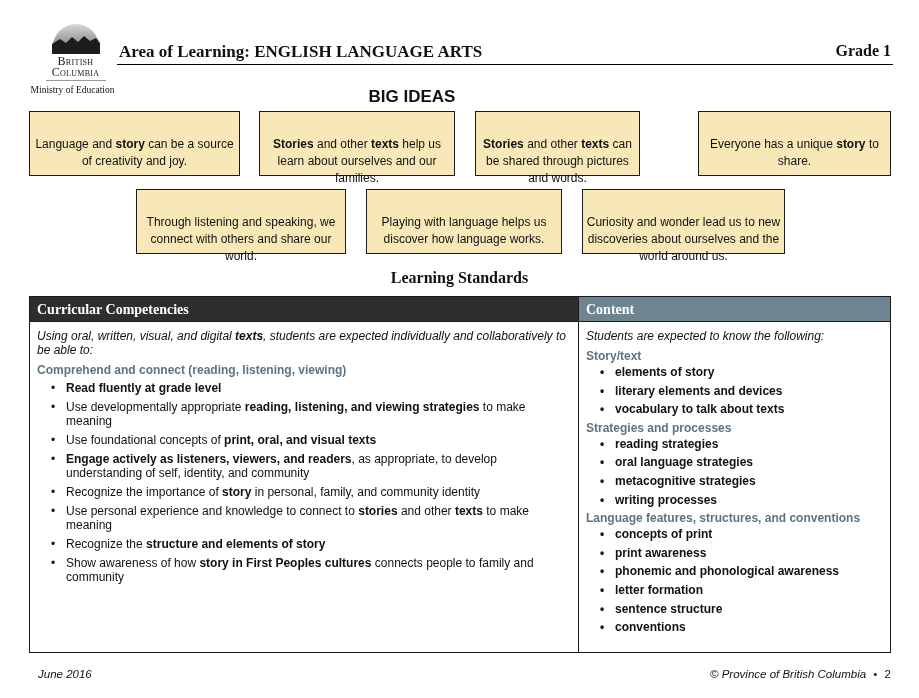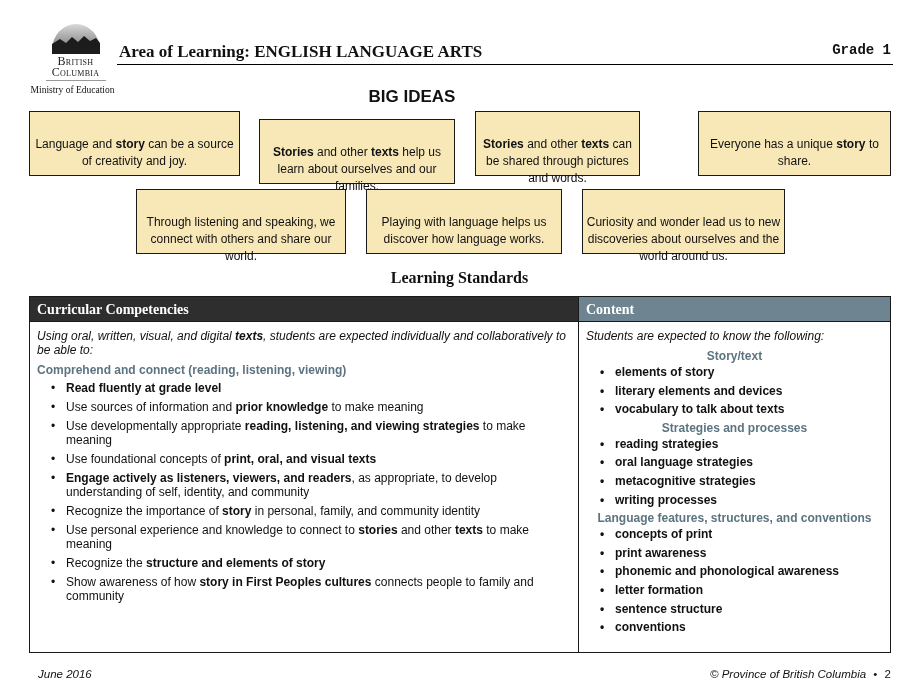--- a/index.html
+++ b/index.html
@@ -7,21 +7,21 @@
   .abs { position: absolute; }
 
   
   .logo { left: 28px; top: 20px; width: 95px; height: 80px; text-align: center; }
   .logo svg { display: block; margin: 0 auto; }
   .logo .bc1, .logo .bc2 { font-family: "Liberation Serif", serif; font-size: 12px; line-height: 11px; letter-spacing: 0.3px; color: #222; }
   .logo .logo-rule { width: 60px; height: 1px; background: #999; margin: 2px auto 4px; }
   .logo .ministry { font-family: "Liberation Serif", serif; font-size: 9.5px; color: #111; white-space: nowrap; margin-left: -6px; }
 
   .area-title { left: 119px; top: 42px; font-family: "Liberation Serif", serif; font-weight: bold; font-size: 17px; }
-  .grade { right: 28px; top: 42px; font-family: Liberation Mono, monospace; font-weight: bold; font-size: 14px; }
+  .grade { right: 28px; top: 42px; font-family: Liberation Serif, serif; font-weight: bold; font-size: 16px; }
   .header-rule { left: 117px; top: 64px; width: 776px; height: 1px; background: #000; }
 
   .big-ideas-title { left: 4px; width: 816px; top: 87px; text-align: center; font-weight: bold; font-size: 17px; }
 
   .idea { background: #f8e8b8; border: 1px solid #1a1a1a; box-sizing: border-box; text-align: center; font-size: 12px; line-height: 17px; padding-top: 24px; }
   .idea b { font-weight: bold; }
 
   .ls-title { left: 0; width: 919px; top: 269px; text-align: center; font-family: "Liberation Serif", serif; font-weight: bold; font-size: 16px; }
 
   .table { left: 29px; top: 296px; width: 862px; height: 357px; border: 1px solid #1a1a1a; box-sizing: border-box; }
@@ -31,21 +31,21 @@
   .col-left .col-head { background: #2e2e2e; }
   .col-right .col-head { background: #6e8591; }
   .col-body { padding: 7px 7px 0 7px; font-size: 12px; line-height: 14px; }
   .intro { font-style: italic; margin: 0 0 6px 0; }
   .intro b { font-style: italic; }
   .section-heading { color: #5c7480; font-weight: bold; margin: 0 0 4px 0; }
   ul.items { list-style: none; margin: 0; padding: 0; }
   ul.items li { position: relative; padding-left: 29px; margin-bottom: 5px; }
   ul.items li::before { content: "•"; position: absolute; left: 14px; top: 0; }
   .col-right ul.items li { margin-bottom: 4.6px; font-weight: bold; }
-  .col-right .section-heading { margin-bottom: 2px; text-align: center; }
+  .col-right .section-heading { margin-bottom: 2px; }
 
   .footer { top: 668px; font-size: 11.5px; }
   .footer-date { left: 38px; font-style: italic; }
   .footer-url { left: 0; width: 919px; text-align: center; margin-top: 42px; }
   .footer-copy { right: 28px; font-style: italic; }
 </style>
 </head>
 <body>
 
 <div class="abs logo">
@@ -65,39 +65,38 @@
   <div class="ministry">Ministry of Education</div>
 </div>
 
 <div class="abs area-title">Area of Learning: ENGLISH LANGUAGE ARTS</div>
 <div class="abs grade">Grade 1</div>
 <div class="abs header-rule"></div>
 
 <div class="abs big-ideas-title">BIG IDEAS</div>
 
 <div class="abs idea" style="left:29px; top:111px; width:211px; height:65px;"><span>Language and </span><b>story</b><span> can be a source of creativity and joy.</span></div>
-<div class="abs idea" style="left:259px; top:111px; width:196px; height:65px;margin-top:8px;"><b>Stories</b><span> and other </span><b>texts</b><span> help us learn about ourselves and our families.</span></div>
+<div class="abs idea" style="left:259px; top:111px; width:196px; height:65px;"><b>Stories</b><span> and other </span><b>texts</b><span> help us learn about ourselves and our families.</span></div>
 <div class="abs idea" style="left:475px; top:111px; width:165px; height:65px;"><b>Stories</b><span> and other </span><b>texts</b><span> can be shared through pictures and words.</span></div>
 <div class="abs idea" style="left:698px; top:111px; width:193px; height:65px;"><span>Everyone has a unique </span><b>story</b><span> to share.</span></div>
 
 <div class="abs idea" style="left:136px; top:189px; width:210px; height:65px;"><span>Through listening and speaking, we connect with others and share our world.</span></div>
 <div class="abs idea" style="left:366px; top:189px; width:196px; height:65px;"><span>Playing with language helps us discover how language works.</span></div>
 <div class="abs idea" style="left:582px; top:189px; width:203px; height:65px;"><span>Curiosity and wonder lead us to new discoveries about ourselves and the world around us.</span></div>
 
 <div class="abs ls-title">Learning Standards</div>
 
 <div class="abs table">
   <div class="col-left">
     <div class="col-head">Curricular Competencies</div>
     <div class="col-body">
       <p class="intro"><span>Using oral, written, visual, and digital </span><b>texts</b><span>, students are expected individually and collaboratively to be able to:</span></p>
       <div class="section-heading">Comprehend and connect (reading, listening, viewing)</div>
       <ul class="items" id="comp-list">
           <li><b>Read fluently at grade level</b></li>
-          <li><span>Use sources of information and </span><b>prior knowledge</b><span> to make meaning</span></li>
           <li><span>Use developmentally appropriate </span><b>reading, listening, and viewing strategies</b><span> to make meaning</span></li>
           <li><span>Use foundational concepts of </span><b>print, oral, and visual texts</b></li>
           <li><b>Engage actively as listeners, viewers, and readers</b><span>, as appropriate, to develop understanding of self, identity, and community</span></li>
           <li><span>Recognize the importance of </span><b>story</b><span> in personal, family, and community identity</span></li>
           <li><span>Use personal experience and knowledge to connect to </span><b>stories</b><span> and other </span><b>texts</b><span> to make meaning</span></li>
           <li><span>Recognize the </span><b>structure and elements of story</b></li>
           <li><span>Show awareness of how </span><b>story in First Peoples cultures</b><span> connects people to family and community</span></li>
         </ul>
     </div>
   </div>

